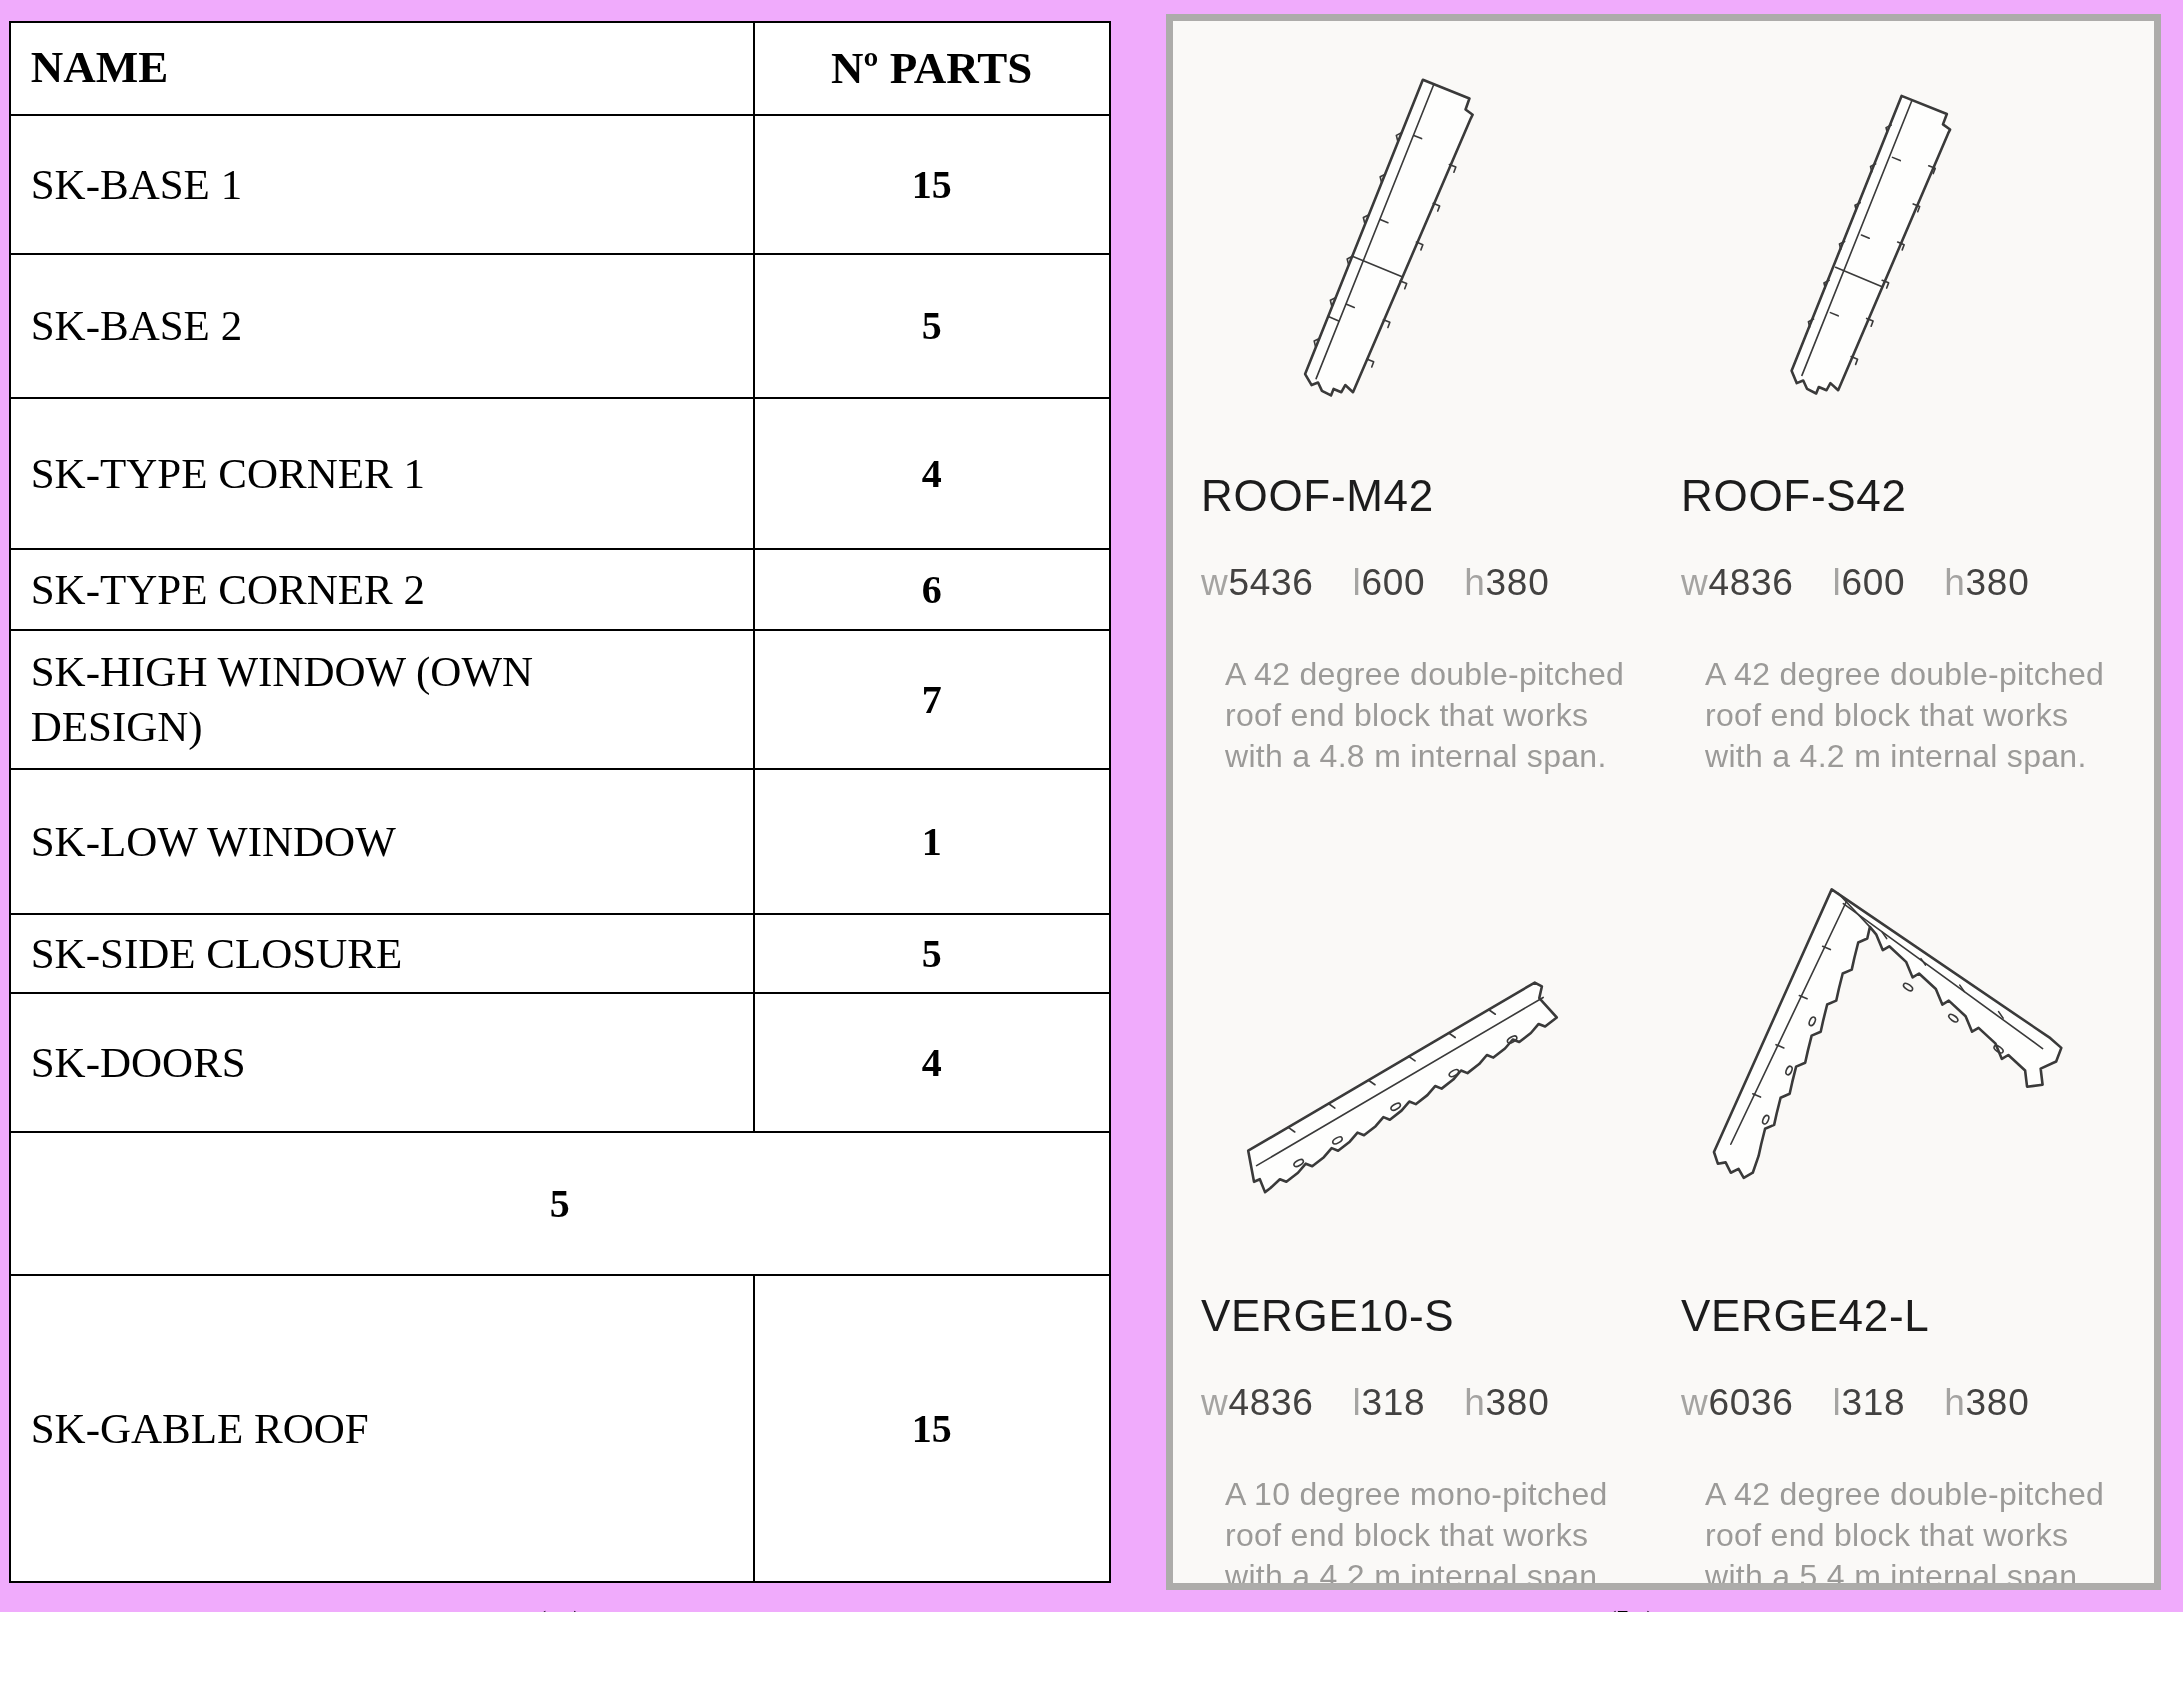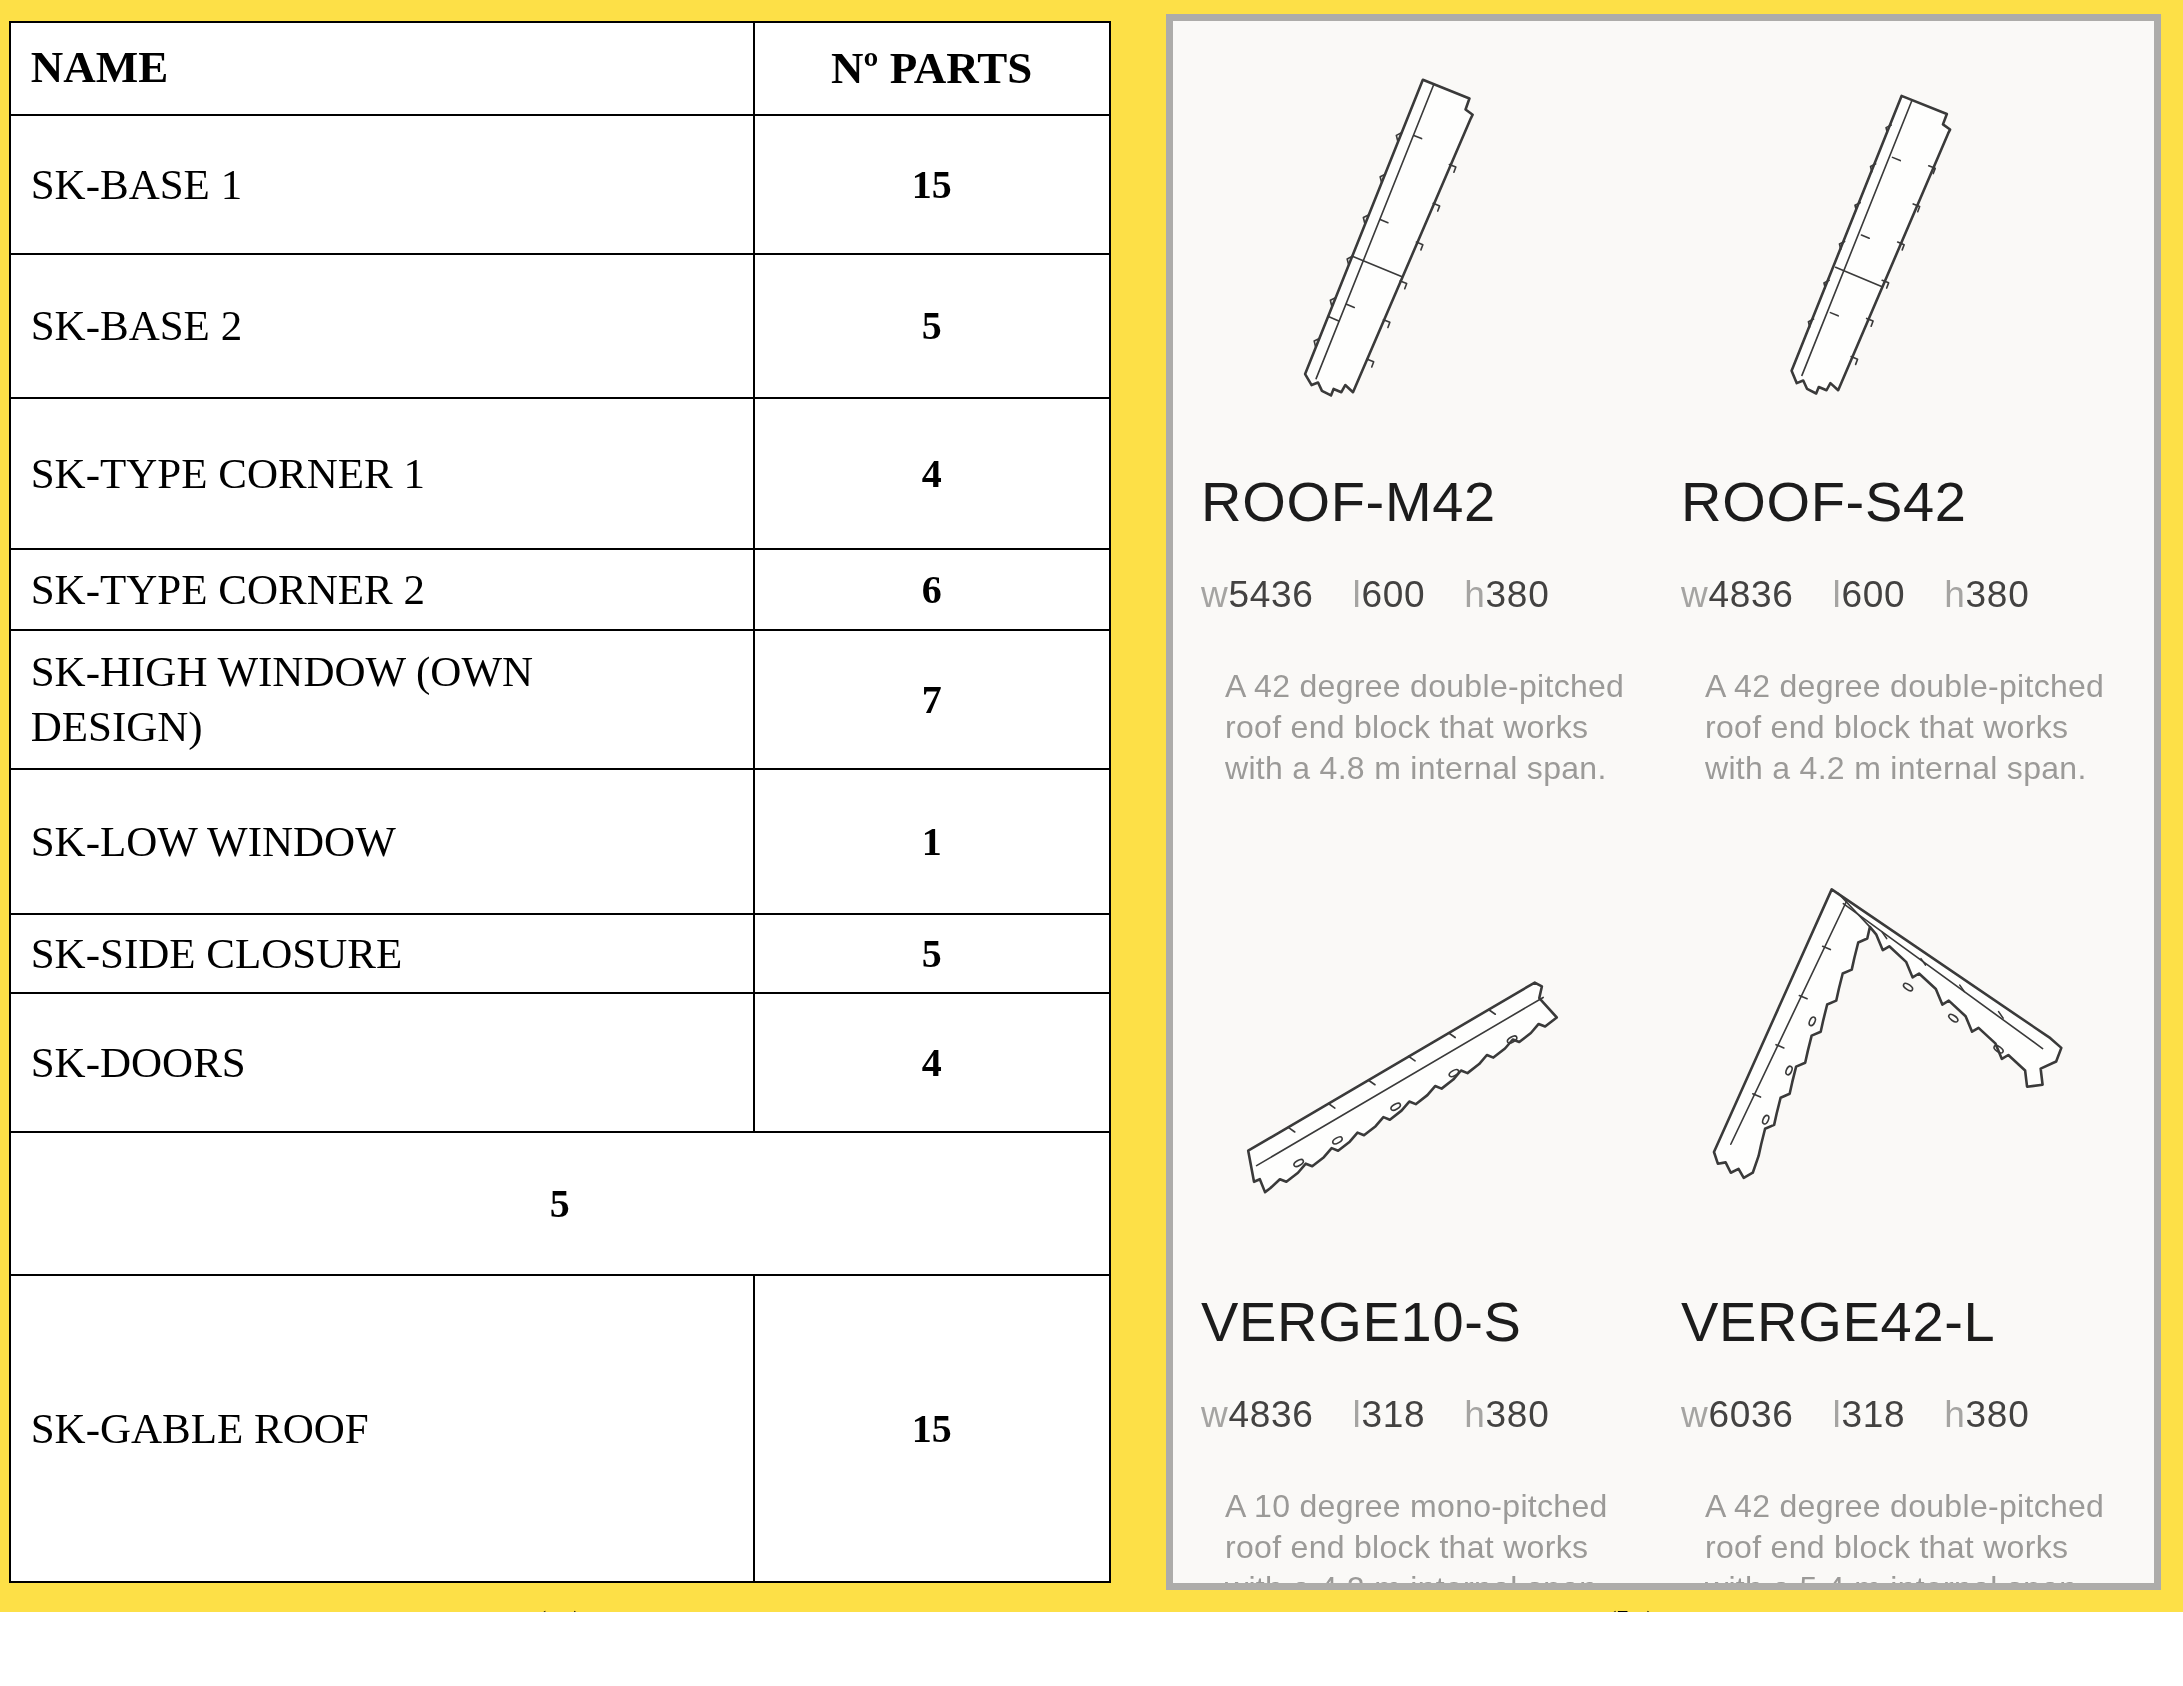--- a/index.html
+++ b/index.html
@@ -1,17 +1,17 @@
 <!DOCTYPE html>
 <html style="font-size:10.7px"><head>
 <meta charset="utf-8">
 <style>
   html,body{margin:0;padding:0;background:#ffffff;}
   .stage{
-    position:relative;width:2183px;height:1612px;background:#fde047;
+    position:relative;width:2183px;height:1612px;background:#f0abfc;
     font-family:"Liberation Serif",serif;overflow:hidden;
   }
 
   
   .tableA{
     position:absolute;left:8.7px;top:20.7px;width:1102px;height:1562px;
     border:2.7px solid #000;box-sizing:border-box;background:#fff;
     display:flex;flex-direction:column;
   }
   .t-row{display:flex;border-top:2.7px solid #000;box-sizing:border-box;flex:0 0 auto;}
@@ -35,21 +35,21 @@
     box-sizing:border-box;border:7.3px solid #adacaa;background:#faf9f7;
     font-family:"Liberation Sans",sans-serif;overflow:hidden;
   }
   .card{position:absolute;width:467px;}
   .card.c0{left:28px;top:6.7px;}
   .card.c1{left:508px;top:6.7px;}
   .card.c2{left:28px;top:827px;}
   .card.c3{left:508px;top:827px;}
   .ill{width:467px;height:414px;}
   .ill svg{width:100%;height:100%;display:block;}
-  .card-title{margin-top:32px;font-size:56px;line-height:1;color:#1c1c1c;letter-spacing:0.7px;}
+  .card-title{margin-top:32px;font-size:44px;line-height:1;color:#1c1c1c;letter-spacing:0.7px;}
   .dims{margin-top:46px;font-size:37px;line-height:1;display:flex;gap:39px;letter-spacing:0.7px;}
   .dim .k{color:#a5a4a2;}
   .dim .v{color:#434241;}
   .desc{
     margin-top:53px;padding-left:24px;max-width:400px;
     font-size:32px;line-height:41px;color:#9b9a98;letter-spacing:0.3px;
   }
 
   
   .cap{position:absolute;top:1600px;font-size:51px;color:#000;text-align:center;font-family:"Liberation Serif",serif;}

